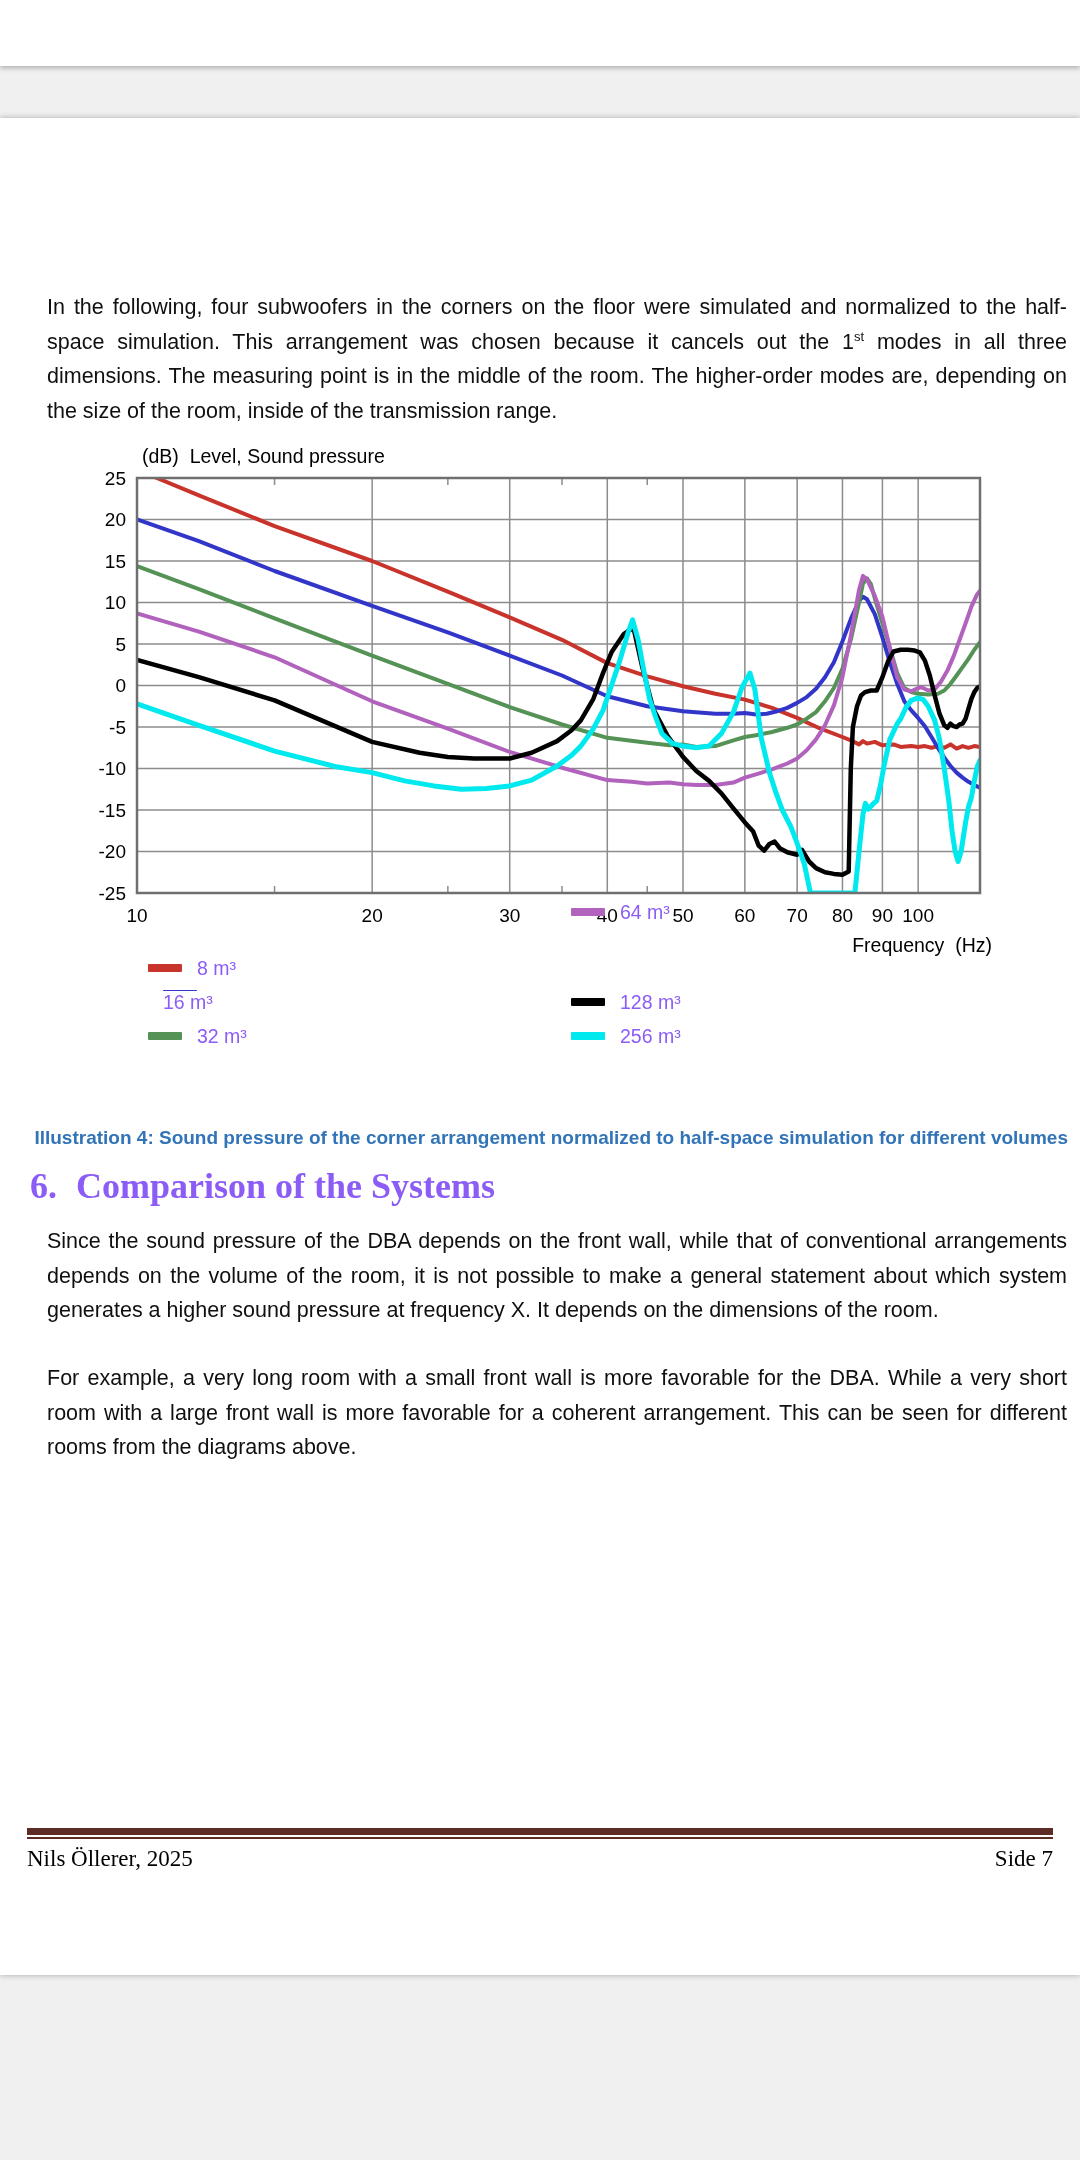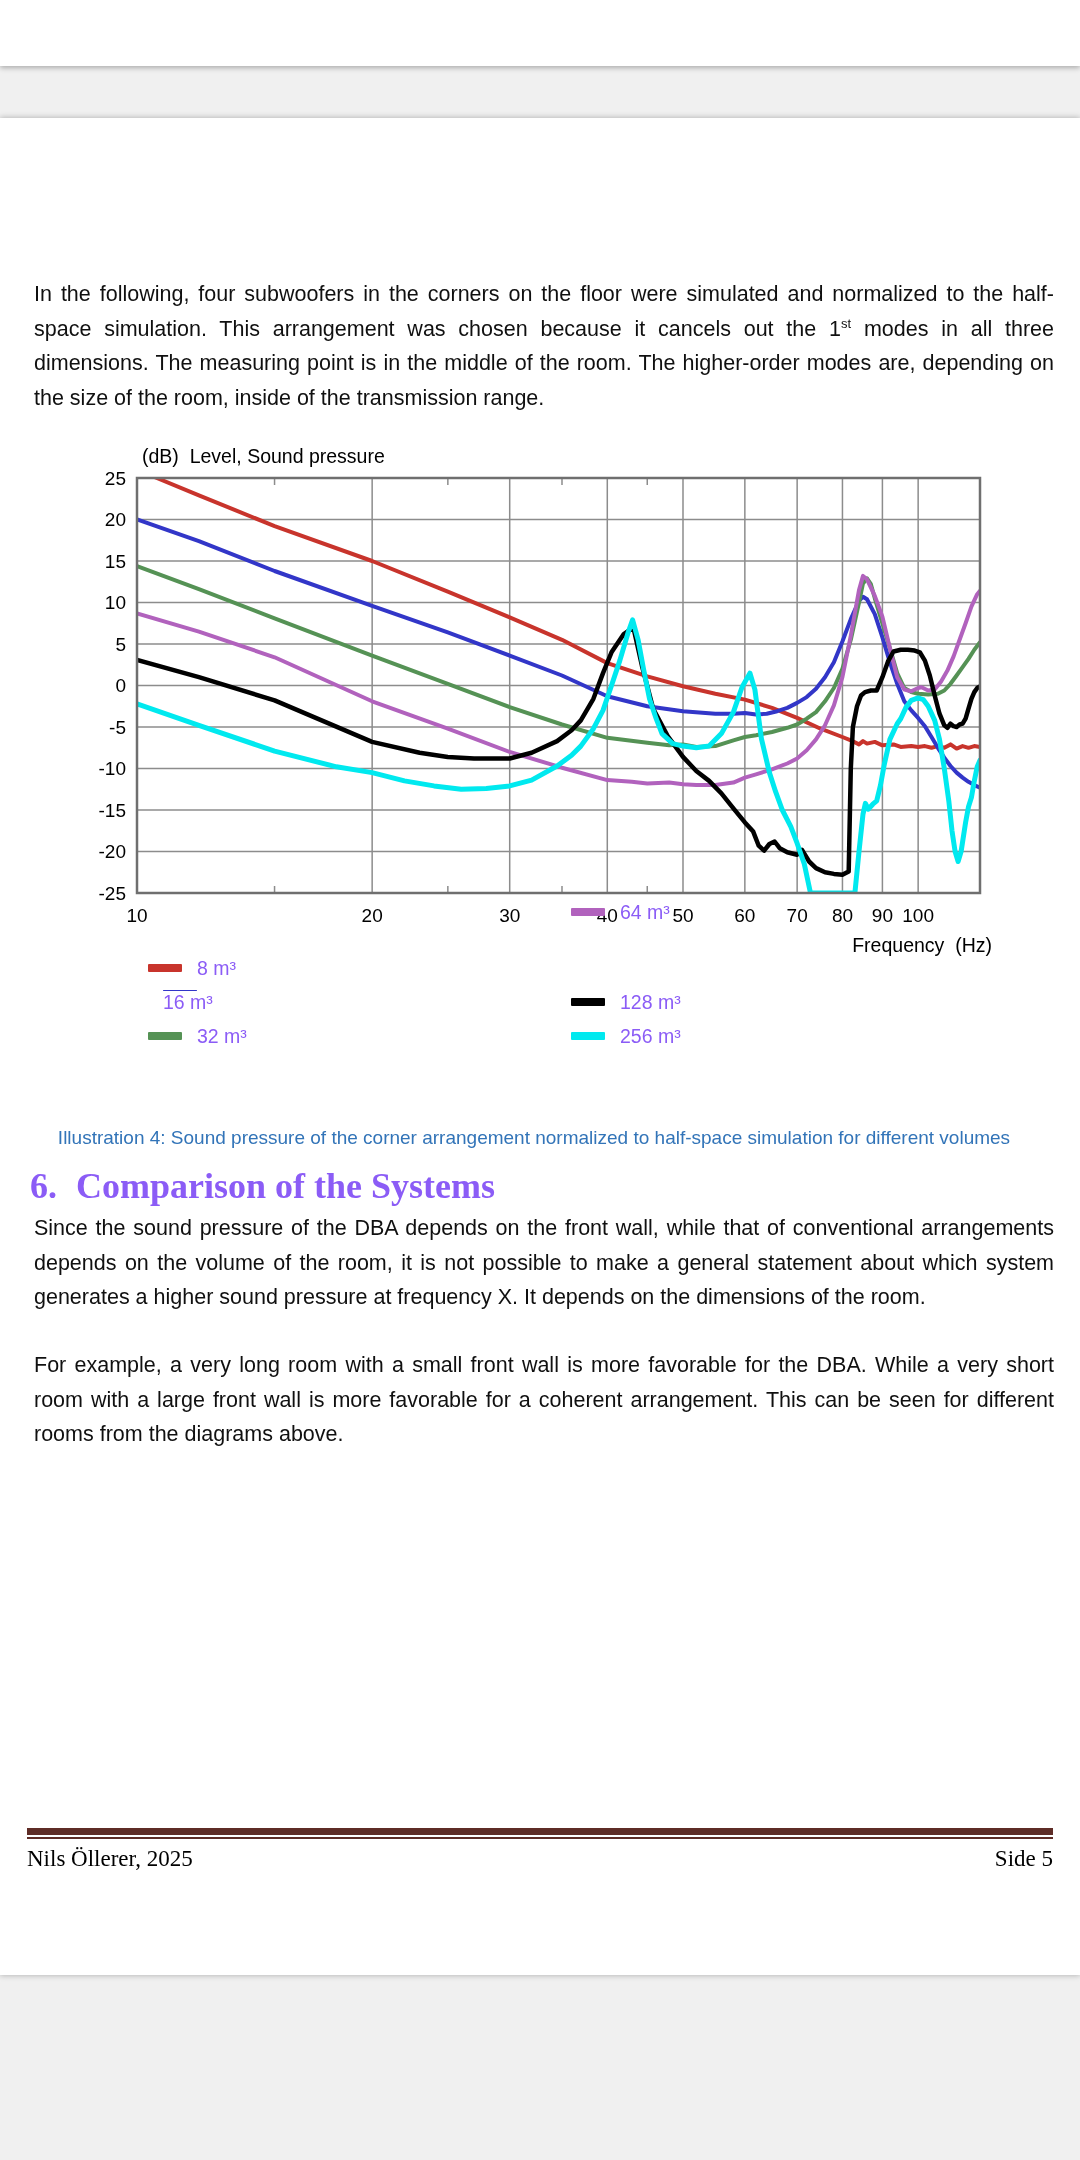--- a/index.html
+++ b/index.html
@@ -1,29 +1,29 @@
 <!DOCTYPE html>
 <html><head>
 <meta charset="utf-8">
 <style>
   html,body{margin:0;padding:0;background:#e8e8e8;}
   .viewer{position:relative;width:1080px;height:2160px;background:#f0f0f0;overflow:hidden;
           font-family:"Liberation Sans",sans-serif;}
   .sheet{position:absolute;left:0;width:1080px;background:#ffffff;}
   .prev-page{top:0;height:66px;box-shadow:0 2px 5px rgba(0,0,0,0.28);}
   .page{top:118px;height:1857px;box-shadow:0 0 6px rgba(0,0,0,0.30);}
-  .body-para{position:absolute;left:30px;width:1020px;margin:4px;text-align:justify;
+  .body-para{position:absolute;left:30px;width:1020px;margin:17px;text-align:justify;
              font-size:21.5px;line-height:34.6px;color:#101010;}
   .body-para sup{font-size:13px;line-height:0;}
   #chart-svg{position:absolute;left:85px;top:425px;}
   .legend-item{position:absolute;height:24px;display:flex;align-items:center;}
   .legend-swatch{display:inline-block;width:34px;height:8px;border-radius:1px;}
   .legend-label{display:inline-block;padding-left:15px;font-size:19.5px;color:#8b5cf6;}
-  .caption{position:absolute;left:0;top:1127px;width:1068px;text-align:center;
-           font-size:19px;font-weight:normal;}
+  .caption{position:absolute;left:0;top:1127px;width:1068px;text-align:right;
+           font-size:19px;font-weight:bold;}
   .heading{position:absolute;left:30px;top:1165px;margin:0;
            font-family:"Liberation Serif",serif;font-size:36px;font-weight:bold;}
   .heading .h-num{display:inline-block;margin-right:19px;}
   .footer-rule{position:absolute;left:27px;top:1828px;width:1026px;height:11px;
                border-top:7px solid;border-bottom:2px solid;box-sizing:border-box;}
   .footer-text{position:absolute;left:27px;top:1846px;width:1026px;
                font-family:"Liberation Serif",serif;font-size:23px;color:#000;}
   .footer-page{float:right;}
 </style>
 </head>
@@ -132,17 +132,17 @@
 
   <h2 class="heading" style="color: #8b5cf6;"><span class="h-num">6.</span><span>Comparison of the Systems</span></h2>
 
   <p class="body-para" style="top:1207px;">Since the sound pressure of the DBA depends on the front wall, while that of conventional arrangements depends on the volume of the room, it is not possible to make a general statement about which system generates a higher sound pressure at frequency X. It depends on the dimensions of the room.</p>
 
   <p class="body-para" style="top:1344px;">For example, a very long room with a small front wall is more favorable for the DBA. While a very short room with a large front wall is more favorable for a coherent arrangement. This can be seen for different rooms from the diagrams above.</p>
 
   <div class="footer-rule" style="border-color: rgb(94, 44, 38);"></div>
 
   <div class="footer-text">
-    <span class="footer-page">Side 5</span>
+    <span class="footer-page">Side 7</span>
     <span>Nils Öllerer, 2025</span>
   </div>
 
 </div>
 
 </body></html>

